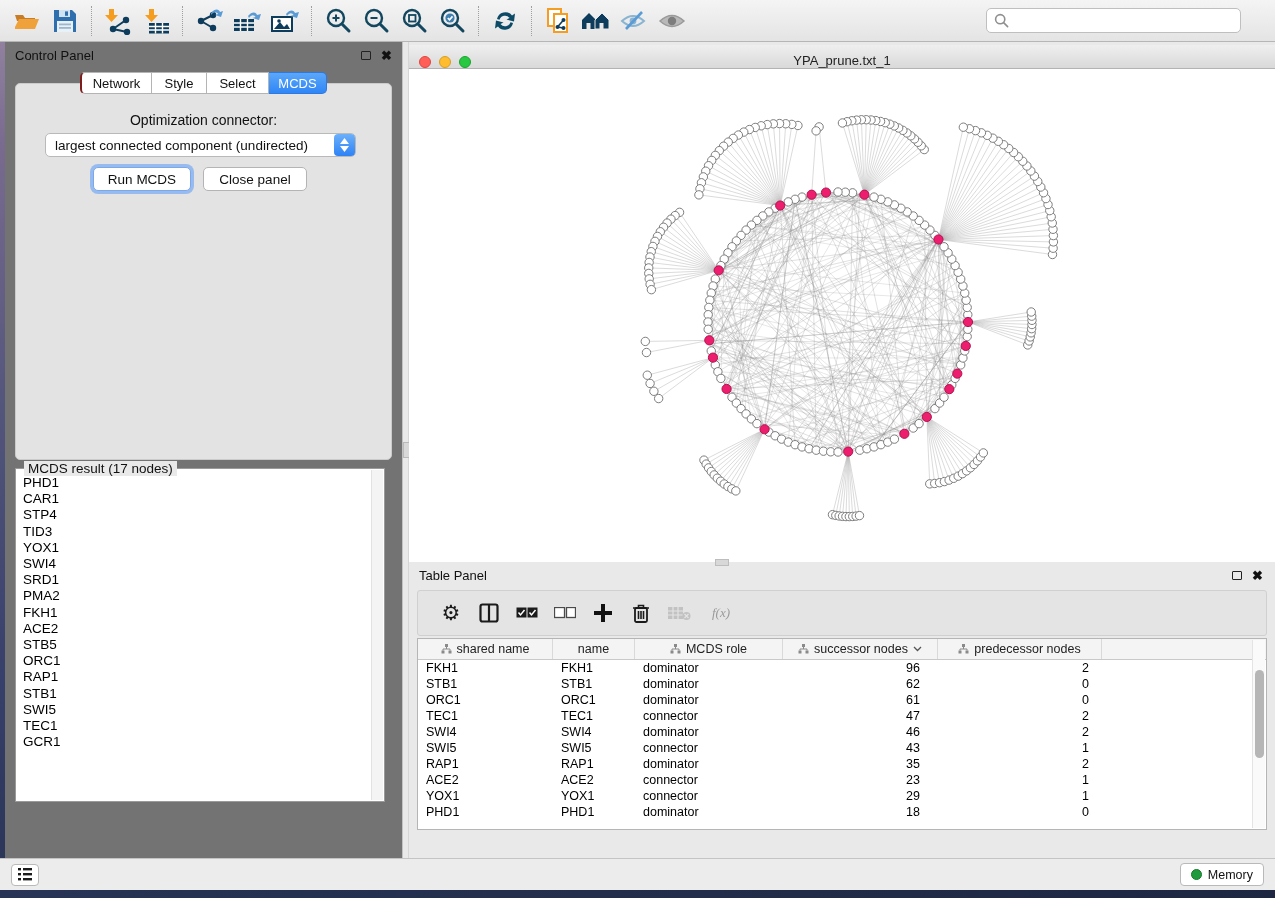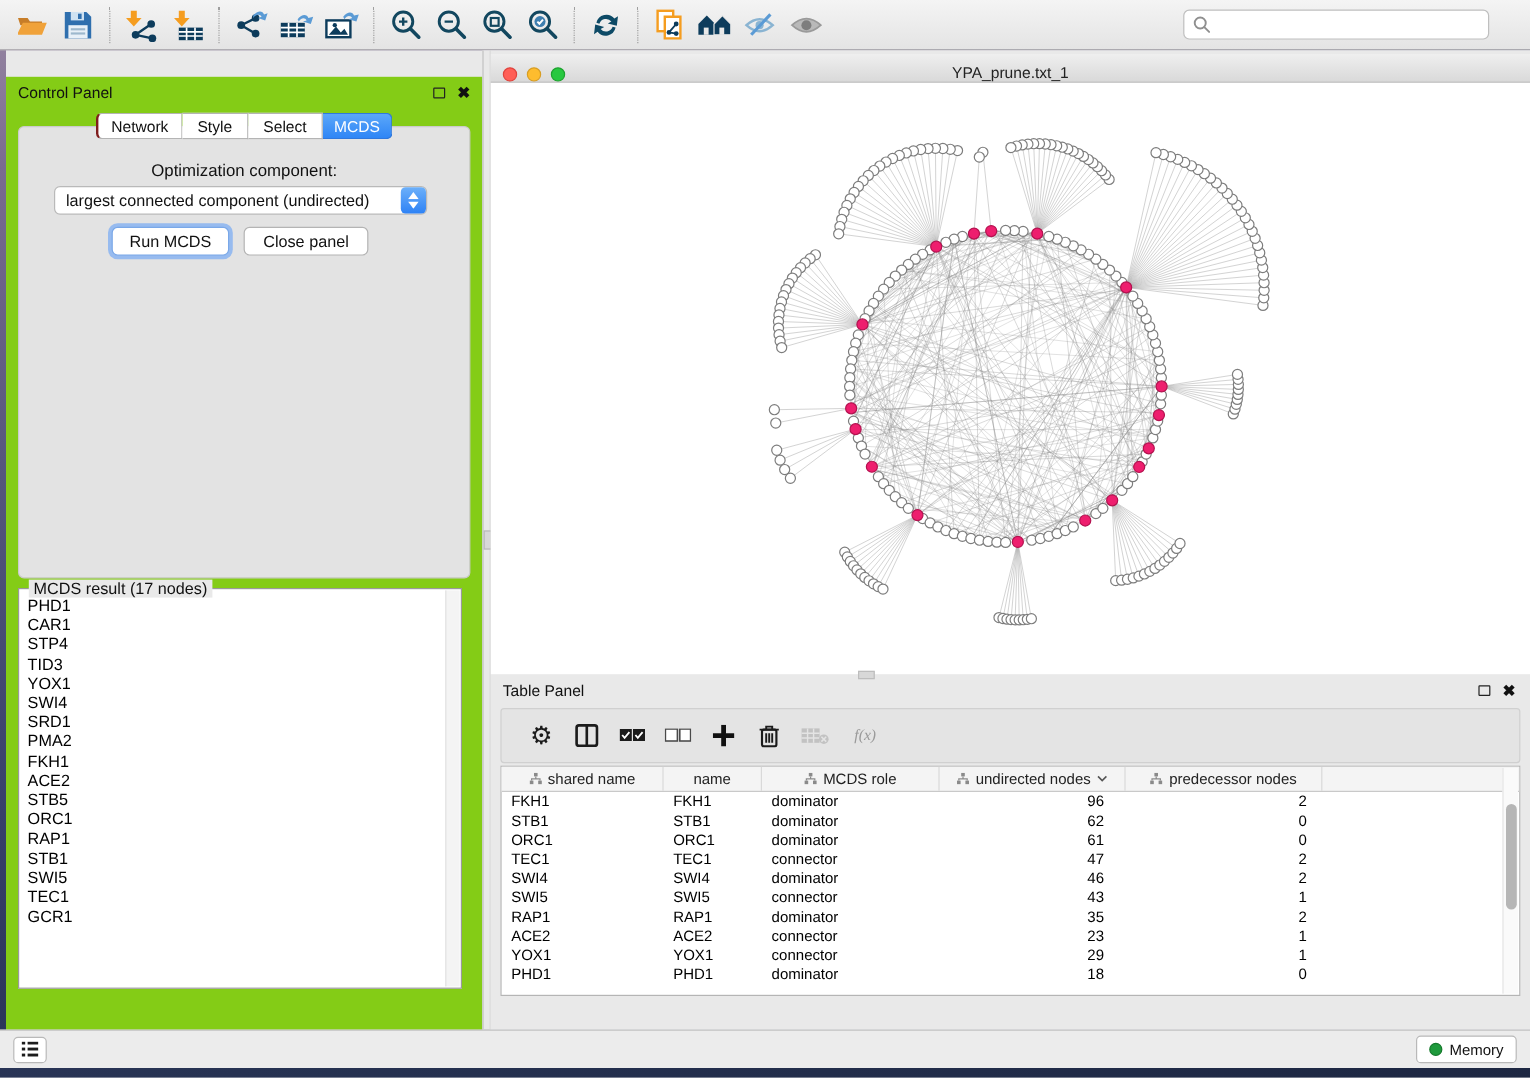--- a/index.html
+++ b/index.html
@@ -18,21 +18,21 @@
   .tb-btn { width:38px; height:34px; display:flex; align-items:center; justify-content:center; border-radius:4px; }
   .tb-sep { width:1px; height:30px; margin:0 7px; border-left:1px dotted #9f9f9f; }
   .search-wrap { margin-left:auto; margin-right:26px; width:255px; height:25px; background:#fff;
     border:1px solid #bfbfbf; border-radius:5px; display:flex; align-items:center; padding:0 7px; }
   .search-wrap input { border:none; outline:none; flex:1; font-size:13px; background:transparent; margin-left:5px; }
 
   
   .main { left:5px; top:42px; width:1270px; height:816px; background:#e9e9e9; display:flex; }
 
   
-  .cpanel { width:397px; height:816px; position:relative; background:#84cc16;margin-top:22px; }
+  .cpanel { width:397px; height:816px; position:relative; background:#737373; }
   .panel-title-row { position:absolute; left:0; top:0; width:100%; height:26px; display:flex; align-items:center; padding:0 10px; }
   .panel-title { font-size:13px; color:#111; }
   .win-icons { margin-left:auto; display:flex; align-items:center; gap:10px; }
   .ic-float { width:10px; height:9px; border:1.6px solid #222; border-radius:1px; display:inline-block; }
   .ic-close { font-size:13px; font-weight:bold; color:#111; line-height:1; }
   .inner-panel { position:absolute; left:10px; top:41px; width:377px; height:377px;
     background:#e3e3e3; border:1px solid #cbcbcb; border-radius:5px; }
 
   .seg-bar { position:absolute; display:flex; }
   .seg { height:22px; background:#fff; border:1px solid #b4b4b4; border-left:none;
@@ -260,21 +260,21 @@
         <span class="ic-close">✖</span>
       </span>
     </div>
     <div class="inner-panel"></div>
     <div class="seg-bar" style="left:75px; top:30px; z-index:3;">
       <div class="seg" style="width:72px">Network</div>
       <div class="seg" style="width:55px">Style</div>
       <div class="seg" style="width:62px">Select</div>
       <div class="seg sel" style="width:58px">MCDS</div>
     </div>
-    <div class="opt-label">Optimization component:</div>
+    <div class="opt-label">Optimization connector:</div>
     <div class="dropdown">
       <span class="val">largest connected component (undirected)</span>
       <span class="dd-step">
         <svg width="9" height="6" viewBox="0 0 9 6">
             <path d="M4.5 0 L9 6 H0 z" fill="#fff"></path>
           </svg>
         <svg width="9" height="6" viewBox="0 0 9 6">
             <path d="M4.5 6 L0 0 H9 z" fill="#fff"></path>
           </svg>
       </span>
@@ -1099,21 +1099,21 @@
               </svg>
               <span>MCDS role</span>
             </div>
             <div class="th" style="width: 155px;">
               <svg width="11" height="10" viewBox="0 0 11 10">
                 <rect x="4" y="0" width="3" height="3" fill="#8a8a8a"></rect>
                 <rect x="0.5" y="6.5" width="3" height="3" fill="#8a8a8a"></rect>
                 <rect x="7.5" y="6.5" width="3" height="3" fill="#8a8a8a"></rect>
                 <path d="M5.5 3 v2 M2 6.5 v-1.5 h7 v1.5" stroke="#8a8a8a" fill="none"></path>
               </svg>
-              <span>undirected nodes</span>
+              <span>successor nodes</span>
               <svg width="9" height="6" viewBox="0 0 9 6">
                 <path d="M1 1 L4.5 4.5 L8 1" stroke="#555" stroke-width="1.3" fill="none"></path>
               </svg>
             </div>
             <div class="th" style="width: 164px;">
               <svg width="11" height="10" viewBox="0 0 11 10">
                 <rect x="4" y="0" width="3" height="3" fill="#8a8a8a"></rect>
                 <rect x="0.5" y="6.5" width="3" height="3" fill="#8a8a8a"></rect>
                 <rect x="7.5" y="6.5" width="3" height="3" fill="#8a8a8a"></rect>
                 <path d="M5.5 3 v2 M2 6.5 v-1.5 h7 v1.5" stroke="#8a8a8a" fill="none"></path>

